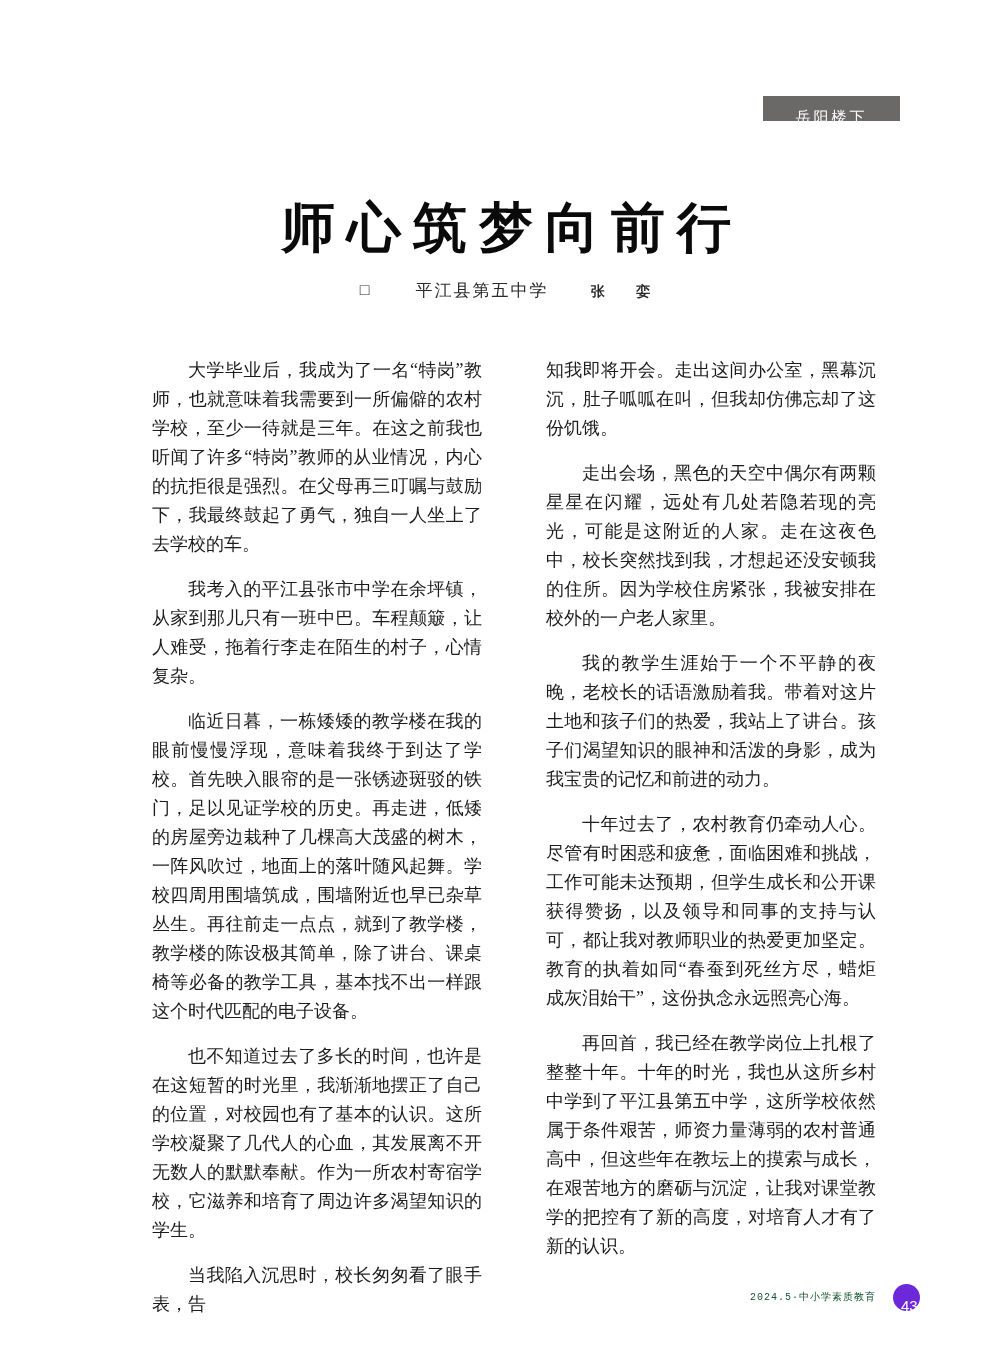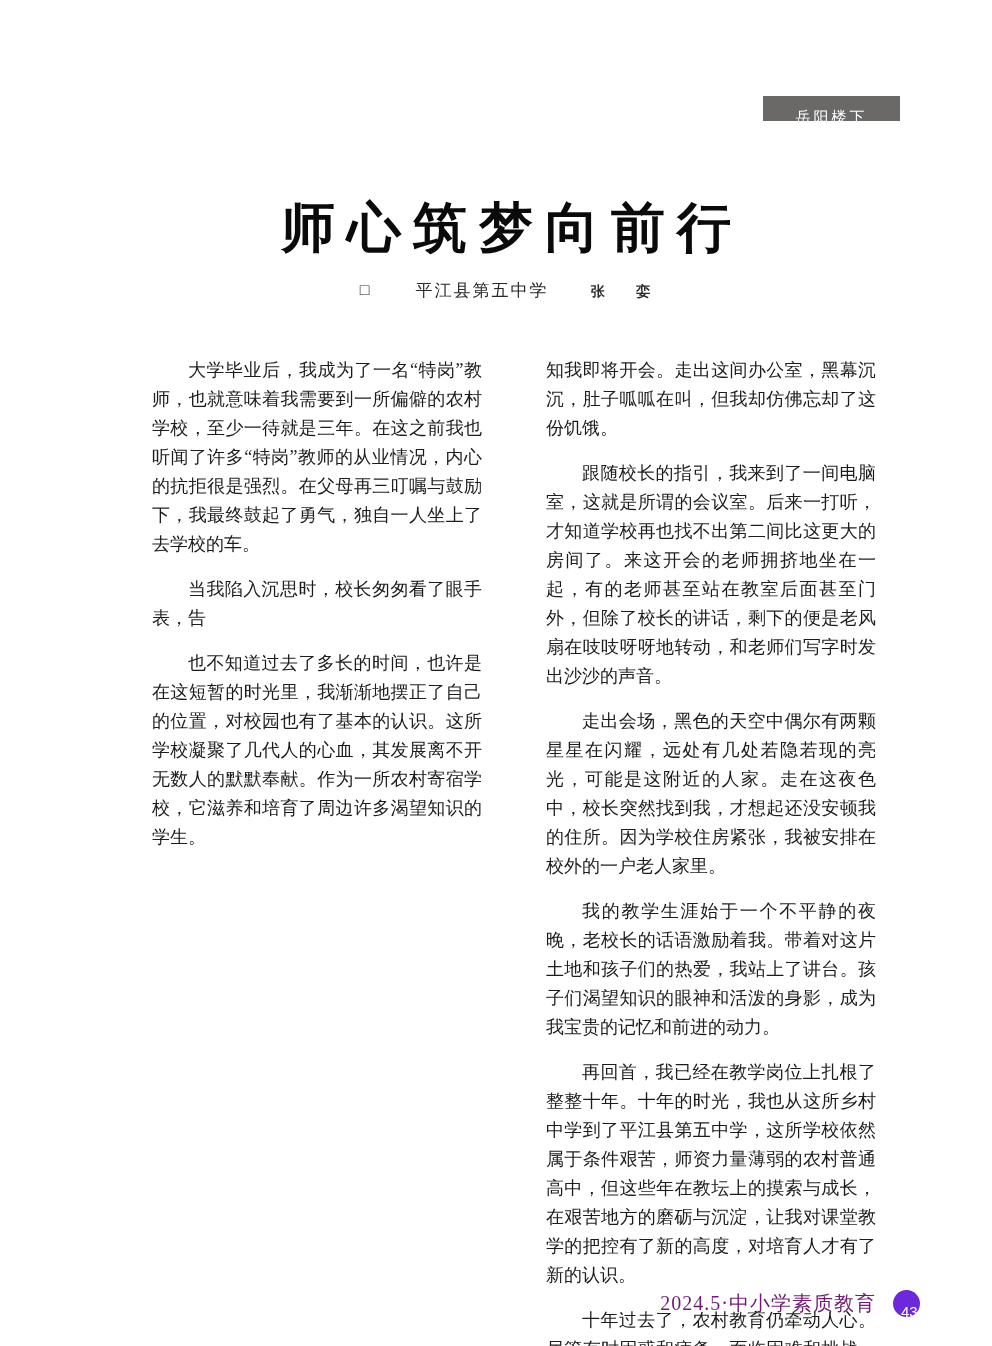--- a/index.html
+++ b/index.html
@@ -93,24 +93,24 @@
 
   .footer {
     position: absolute;
     top: 1258px;
     right: 80px;
     display: flex;
     align-items: center;
     gap: 9px;
   }
   .footer-text {
-    font-size: 20px;
-    color: #701a75;
+    font-size: 10px;
+    color: #14532d;
     letter-spacing: 1px;
-    font-family: Liberation Serif, serif;
+    font-family: Liberation Mono, monospace;
   }
   .page-number {
     display: inline-block;
     width: 27px;
     height: 27px;
     border-radius: 50%;
     background: #6d28d9;
     color: #ffffff;
     font-size: 15px;
     line-height: 27px;
@@ -129,30 +129,31 @@
 
   <div class="byline">
     <span class="byline-marker">□</span>
     <span class="byline-affiliation">平江县第五中学</span>
     <span class="byline-author">张 娈</span>
   </div>
 
   <div class="columns">
     <div class="column">
       <p>大学毕业后，我成为了一名“特岗”教师，也就意味着我需要到一所偏僻的农村学校，至少一待就是三年。在这之前我也听闻了许多“特岗”教师的从业情况，内心的抗拒很是强烈。在父母再三叮嘱与鼓励下，我最终鼓起了勇气，独自一人坐上了去学校的车。</p>
+      <p>我考入的平江县张市中学在余坪镇，从家到那儿只有一班中巴。车程颠簸，让人难受，拖着行李走在陌生的村子，心情复杂。</p>
+      <p>临近日暮，一栋矮矮的教学楼在我的眼前慢慢浮现，意味着我终于到达了学校。首先映入眼帘的是一张锈迹斑驳的铁门，足以见证学校的历史。再走进，低矮的房屋旁边栽种了几棵高大茂盛的树木，一阵风吹过，地面上的落叶随风起舞。学校四周用围墙筑成，围墙附近也早已杂草丛生。再往前走一点点，就到了教学楼，教学楼的陈设极其简单，除了讲台、课桌椅等必备的教学工具，基本找不出一样跟这个时代匹配的电子设备。</p>
+      <p>也不知道过去了多长的时间，也许是在这短暂的时光里，我渐渐地摆正了自己的位置，对校园也有了基本的认识。这所学校凝聚了几代人的心血，其发展离不开无数人的默默奉献。作为一所农村寄宿学校，它滋养和培育了周边许多渴望知识的学生。</p>
       <p>当我陷入沉思时，校长匆匆看了眼手表，告</p>
-      <p>也不知道过去了多长的时间，也许是在这短暂的时光里，我渐渐地摆正了自己的位置，对校园也有了基本的认识。这所学校凝聚了几代人的心血，其发展离不开无数人的默默奉献。作为一所农村寄宿学校，它滋养和培育了周边许多渴望知识的学生。</p>
     </div>
     <div class="column">
       <p class="no-indent">知我即将开会。走出这间办公室，黑幕沉沉，肚子呱呱在叫，但我却仿佛忘却了这份饥饿。</p>
-      <p>跟随校长的指引，我来到了一间电脑室，这就是所谓的会议室。后来一打听，才知道学校再也找不出第二间比这更大的房间了。来这开会的老师拥挤地坐在一起，有的老师甚至站在教室后面甚至门外，但除了校长的讲话，剩下的便是老风扇在吱吱呀呀地转动，和老师们写字时发出沙沙的声音。</p>
       <p>走出会场，黑色的天空中偶尔有两颗星星在闪耀，远处有几处若隐若现的亮光，可能是这附近的人家。走在这夜色中，校长突然找到我，才想起还没安顿我的住所。因为学校住房紧张，我被安排在校外的一户老人家里。</p>
       <p>我的教学生涯始于一个不平静的夜晚，老校长的话语激励着我。带着对这片土地和孩子们的热爱，我站上了讲台。孩子们渴望知识的眼神和活泼的身影，成为我宝贵的记忆和前进的动力。</p>
+      <p>十年过去了，农村教育仍牵动人心。尽管有时困惑和疲惫，面临困难和挑战，工作可能未达预期，但学生成长和公开课获得赞扬，以及领导和同事的支持与认可，都让我对教师职业的热爱更加坚定。教育的执着如同“春蚕到死丝方尽，蜡炬成灰泪始干”，这份执念永远照亮心海。</p>
       <p>再回首，我已经在教学岗位上扎根了整整十年。十年的时光，我也从这所乡村中学到了平江县第五中学，这所学校依然属于条件艰苦，师资力量薄弱的农村普通高中，但这些年在教坛上的摸索与成长，在艰苦地方的磨砺与沉淀，让我对课堂教学的把控有了新的高度，对培育人才有了新的认识。</p>
-      <p>十年过去了，农村教育仍牵动人心。尽管有时困惑和疲惫，面临困难和挑战，工作可能未达预期，但学生成长和公开课获得赞扬，以及领导和同事的支持与认可，都让我对教师职业的热爱更加坚定。教育的执着如同“春蚕到死丝方尽，蜡炬成灰泪始干”，这份执念永远照亮心海。</p>
     </div>
   </div>
 
   <div class="footer">
     <span class="footer-text">2024.5·中小学素质教育</span>
     <span class="page-number">43</span>
   </div>
 
 </div>
 

